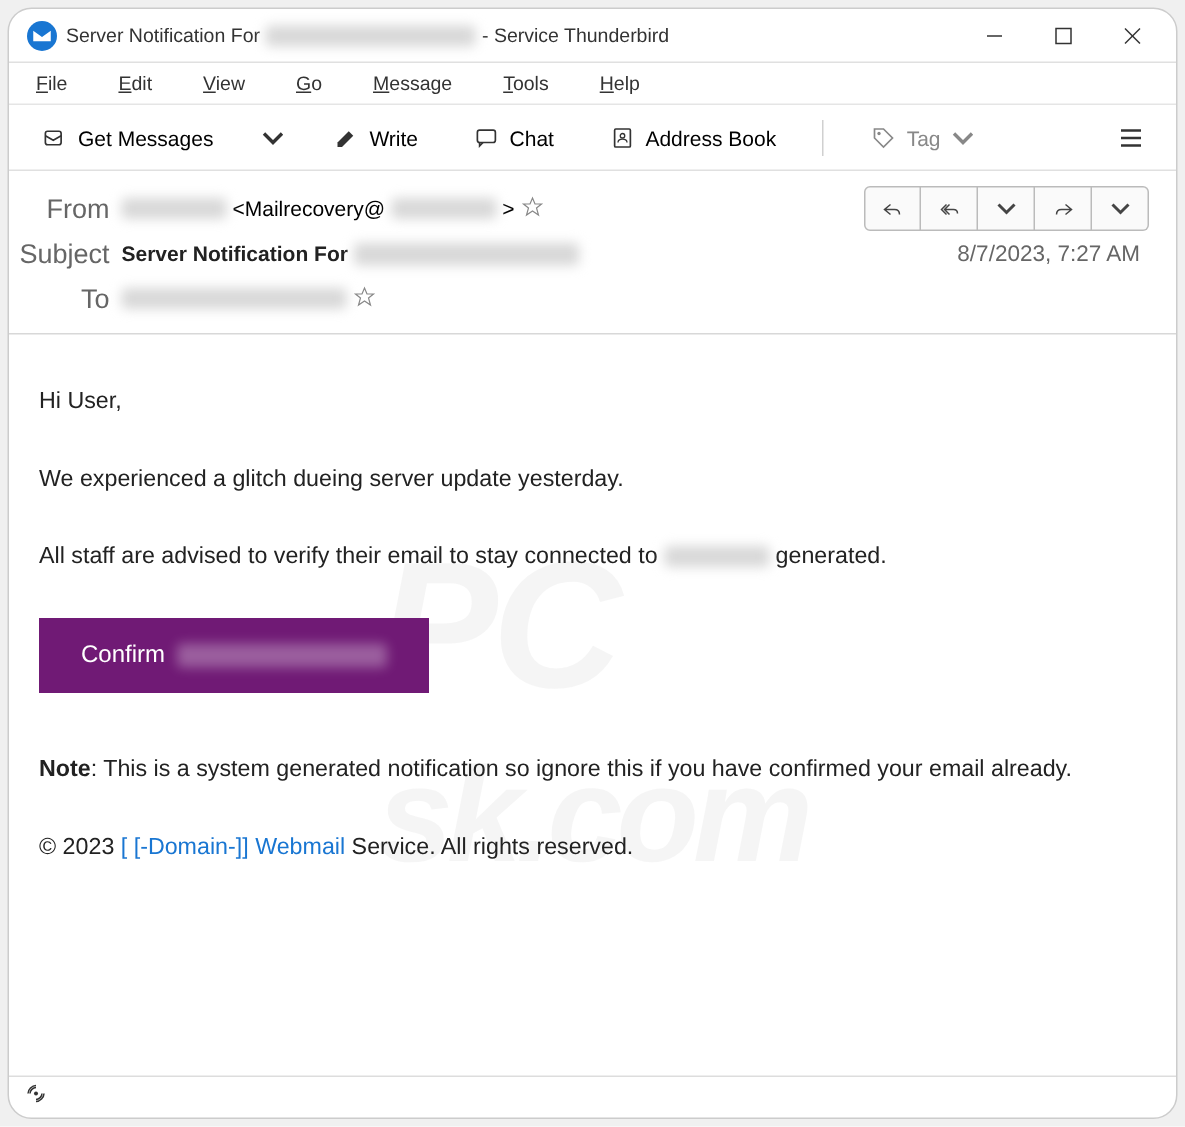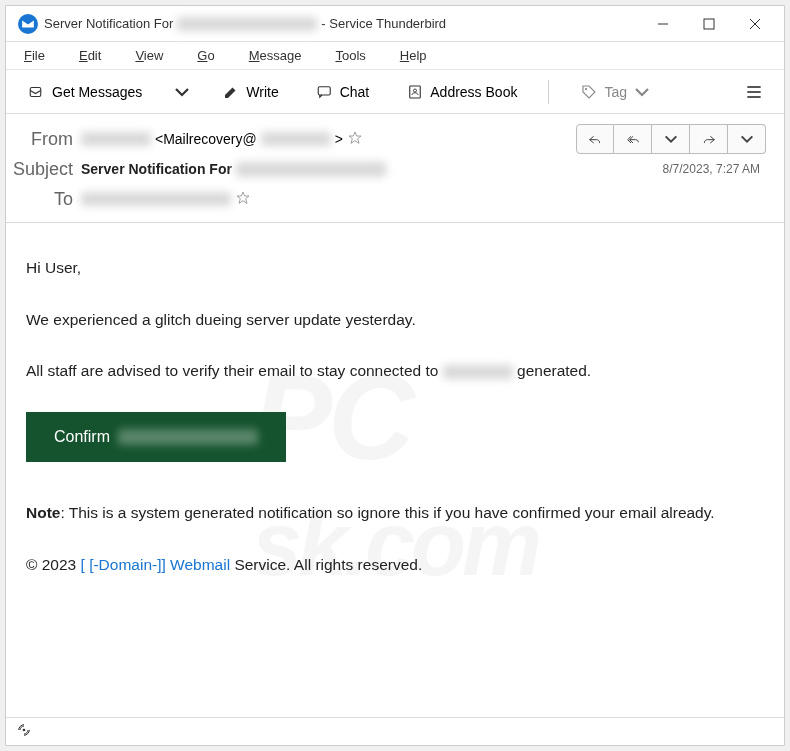--- a/index.html
+++ b/index.html
@@ -1,17 +1,17 @@
 <!DOCTYPE html>
 <html><head>
 <meta charset="utf-8">
 <style>
 * { margin: 0; padding: 0; box-sizing: border-box; font-family: -apple-system, BlinkMacSystemFont, "Segoe UI", Arial, sans-serif; }
 body { width: 790px; height: 751px; background: #f0f0f0; display: flex; align-items: center; justify-content: center; }
-.window { width: 780px; height: 741px; background: #fff; border-radius: 1px; border: 1px solid #ccc; overflow: hidden; display: flex; flex-direction: column; position: relative; }
+.window { width: 780px; height: 741px; background: #fff; border-radius: 16px; border: 1px solid #ccc; overflow: hidden; display: flex; flex-direction: column; position: relative; }
 
 .titlebar { height: 36px; display: flex; align-items: center; padding: 0 6px; border-bottom: 1px solid #e0e0e0; }
 .titlebar-icon { width: 20px; height: 20px; background: #1976d2; border-radius: 50%; margin: 0 6px; display: flex; align-items: center; justify-content: center; }
 .titlebar-icon svg { width: 14px; height: 14px; fill: #fff; }
 .titlebar-text { flex: 1; font-size: 13px; color: #333; display: flex; align-items: center; gap: 4px; }
 .redacted { background: #d8d8d8; filter: blur(4px); border-radius: 3px; display: inline-block; }
 .titlecontrols { display: flex; gap: 0; }
 .titlecontrols .tc { width: 46px; height: 30px; display: flex; align-items: center; justify-content: center; cursor: pointer; }
 .tc svg { width: 14px; height: 14px; stroke: #333; stroke-width: 1; fill: none; }
 
@@ -32,25 +32,25 @@
 .hlabel { width: 75px; text-align: right; color: #666; font-size: 18px; padding-right: 8px; }
 .hval { display: flex; align-items: center; gap: 4px; flex: 1; }
 .hval.bold { font-weight: bold; color: #222; }
 .actionrow { display: flex; gap: 0; margin-left: auto; }
 .abtn { width: 38px; height: 30px; border: 1px solid #bbb; display: flex; align-items: center; justify-content: center; cursor: pointer; background: #fafafa; }
 .abtn:first-child { border-radius: 4px 0 0 4px; }
 .abtn:not(:first-child) { border-left: none; }
 .abtn:last-child { border-radius: 0 4px 4px 0; }
 .abtn svg { width: 16px; height: 16px; stroke: #444; fill: none; stroke-width: 1.5; }
 .star svg { width: 16px; height: 16px; stroke: #888; fill: none; stroke-width: 1.2; }
-.datestamp { color: #666; font-size: 12px; margin-left: auto; padding-right: 6px; }
+.datestamp { color: #666; font-size: 15px; margin-left: auto; padding-right: 6px; }
 
 .body-area { flex: 1; padding: 34px 20px 20px 20px; font-size: 15.5px; color: #222; line-height: 1.4; position: relative; overflow: hidden; }
 .body-area p { margin-bottom: 30px; }
-.confirm-btn { display: inline-flex; align-items: center; background: #14532d; color: #fff; padding: 14px 28px; font-size: 16px; cursor: pointer; margin-bottom: 32px; gap: 8px; }
+.confirm-btn { display: inline-flex; align-items: center; background: #701a75; color: #fff; padding: 14px 28px; font-size: 16px; cursor: pointer; margin-bottom: 32px; gap: 8px; }
 .note-line { margin-top: 8px; }
 .copyright { margin-top: 28px; color: #222; }
 .copyright a { color: #1976d2; text-decoration: none; }
 
 .statusbar { height: 28px; border-top: 1px solid #ddd; display: flex; align-items: center; padding: 0 10px; }
 .statusbar svg { width: 16px; height: 16px; }
 
 .watermark { position: absolute; top: 50%; left: 50%; transform: translate(-50%, -50%); font-size: 120px; font-weight: bold; color: rgba(200,200,200,0.18); pointer-events: none; letter-spacing: -4px; white-space: nowrap; font-style: italic; z-index: 0; }
 .watermark .sk { display: block; font-size: 90px; text-align: center; margin-top: -20px; }
 .body-area > *:not(.watermark) { position: relative; z-index: 1; }

